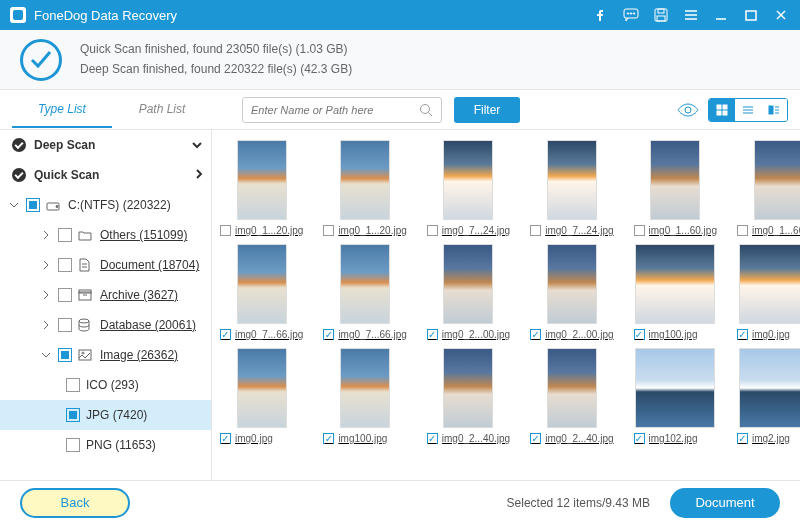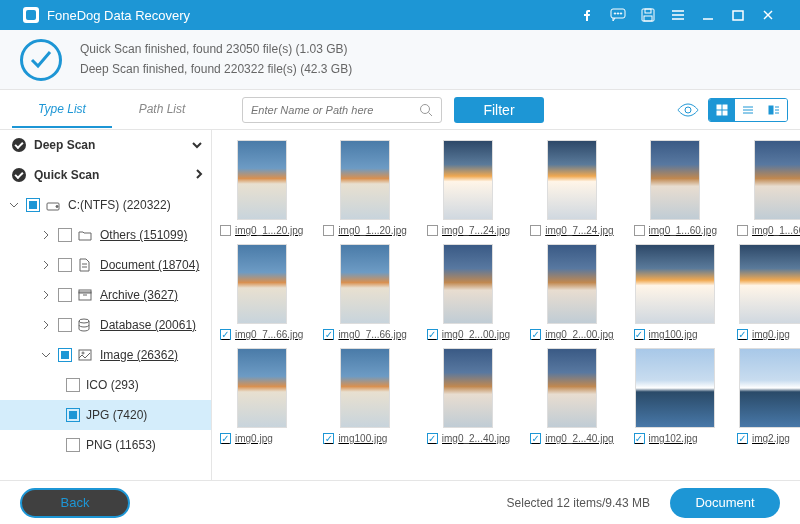--- a/index.html
+++ b/index.html
@@ -1,38 +1,38 @@
 <!DOCTYPE html>
 <html><head>
 <meta charset="utf-8">
 <style>
 * { margin: 0; padding: 0; box-sizing: border-box; font-family: Arial, sans-serif; }
 body { width: 800px; height: 524px; background: #fff; overflow: hidden; }
 
-.titlebar { height: 30px; background: #1d96d5; display: flex; align-items: center; padding: 0 23px; color: #fff; }
+.titlebar { height: 30px; background: #1d96d5; display: flex; align-items: center; padding: 0 10px; color: #fff; }
 .titlebar .logo { width: 16px; height: 16px; background: #fff; border-radius: 3px; margin-right: 8px; display: flex; align-items: center; justify-content: center; }
 .titlebar .logo::before { content: ''; width: 10px; height: 10px; background: #1d96d5; border-radius: 2px; }
 .titlebar .title { font-size: 13px; flex: 1; }
 .titlebar .win-btns { display: flex; gap: 12px; align-items: center; }
 .titlebar .win-btn { width: 18px; height: 18px; display: flex; align-items: center; justify-content: center; cursor: pointer; }
 .titlebar svg { stroke: #fff; fill: none; }
 
 .status-bar { height: 60px; background: #f7f9fb; display: flex; align-items: center; padding: 0 20px; border-bottom: 1px solid #e5e5e5; }
 .status-bar .check-circle { width: 42px; height: 42px; border: 3px solid #1d96d5; border-radius: 50%; display: flex; align-items: center; justify-content: center; margin-right: 18px; }
 .status-bar .check-circle svg { stroke: #1d96d5; stroke-width: 3; fill: none; }
 .status-bar .status-text { font-size: 12px; color: #666; line-height: 1.6; }
 
 .toolbar { height: 40px; display: flex; align-items: center; padding: 0 12px; border-bottom: 1px solid #e5e5e5; }
 .tabs { display: flex; width: 200px; font-style: italic; }
 .tab { flex: 1; text-align: center; font-size: 12px; color: #888; padding: 10px 0; cursor: pointer; border-bottom: 2px solid transparent; }
 .tab.active { color: #1d96d5; border-bottom: 2px solid #1d96d5; }
 .search-box { margin-left: 30px; width: 200px; height: 26px; border: 1px solid #ccc; border-radius: 3px; display: flex; align-items: center; padding: 0 8px; }
 .search-box input { border: none; outline: none; flex: 1; font-size: 11px; color: #666; font-style: italic; }
 .search-box svg { stroke: #999; fill: none; }
-.filter-btn { margin-left: 12px; background: #1d96d5; color: #fff; border: none; width: 90px; height: 26px; border-radius: 3px; font-size: 14px; cursor: pointer; }
+.filter-btn { margin-left: 12px; background: #1d96d5; color: #fff; border: none; width: 66px; height: 26px; border-radius: 3px; font-size: 12px; cursor: pointer; }
 .view-controls { margin-left: auto; display: flex; align-items: center; gap: 6px; }
 .eye-btn { width: 28px; height: 24px; display: flex; align-items: center; justify-content: center; cursor: pointer; }
 .view-toggle { display: flex; border: 1px solid #1d96d5; border-radius: 3px; overflow: hidden; }
 .view-opt { width: 26px; height: 22px; display: flex; align-items: center; justify-content: center; cursor: pointer; background: #fff; }
 .view-opt.active { background: #1d96d5; }
 .view-opt svg { stroke: #1d96d5; fill: #1d96d5; }
 .view-opt.active svg { stroke: #fff; fill: #fff; }
 
 .main { display: flex; height: 350px; }
 .sidebar { width: 212px; border-right: 1px solid #e5e5e5; overflow-y: auto; font-size: 12px; }
@@ -62,21 +62,21 @@
 .sky.c { background: linear-gradient(180deg, #3a5a85 0%, #5878a0 30%, #c08850 48%, #e8ddd0 58%, #c0ccd5 100%); }
 .sky.d { background: linear-gradient(180deg, #a8c8e8 0%, #c8dcef 40%, #fff 50%, #2a4a68 55%, #4878a8 100%); }
 .thumb-img.portrait { width: 50px; margin: 0 15px; }
 .thumb-label { display: flex; align-items: center; margin-top: 5px; font-size: 10px; color: #555; width: 100%; }
 .thumb-label .cb { width: 11px; height: 11px; border: 1px solid #999; margin-right: 4px; flex-shrink: 0; display: flex; align-items: center; justify-content: center; }
 .thumb-label .cb.checked { border-color: #1d96d5; }
 .thumb-label .cb.checked::after { content: '✓'; color: #1d96d5; font-size: 10px; line-height: 1; }
 .thumb-label span { white-space: nowrap; overflow: hidden; text-overflow: ellipsis; }
 
 .footer { height: 44px; display: flex; align-items: center; padding: 0 20px; border-top: 1px solid #e5e5e5; }
-.btn-outline { width: 110px; height: 30px; border: 2px solid #1d96d5; background: #404040; color: #1d96d5; border-radius: 15px; font-size: 13px; cursor: pointer; }
+.btn-outline { width: 110px; height: 30px; border: 2px solid #1d96d5; background: #fef9c3; color: #1d96d5; border-radius: 15px; font-size: 13px; cursor: pointer; }
 .btn-primary { width: 110px; height: 30px; border: none; background: #1d96d5; color: #fff; border-radius: 15px; font-size: 13px; cursor: pointer; }
 .footer .sel-text { margin-left: auto; margin-right: 20px; font-size: 12px; color: #555; }
 </style>
 </head>
 <body>
 
 <div class="titlebar">
   <div class="logo"></div>
   <div class="title">FoneDog Data Recovery</div>
   <div class="win-btns">

